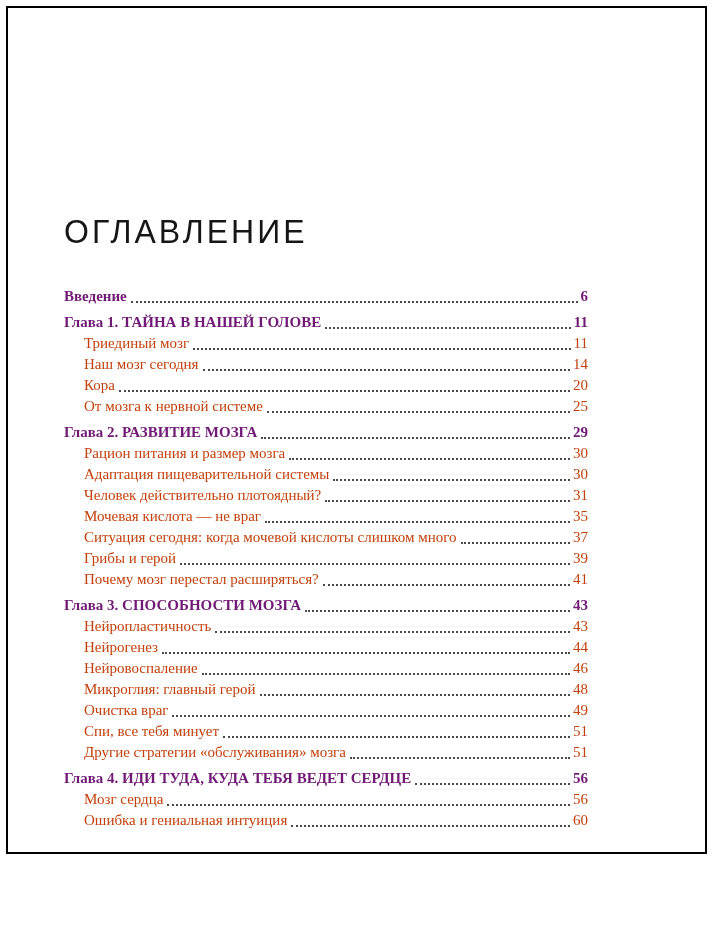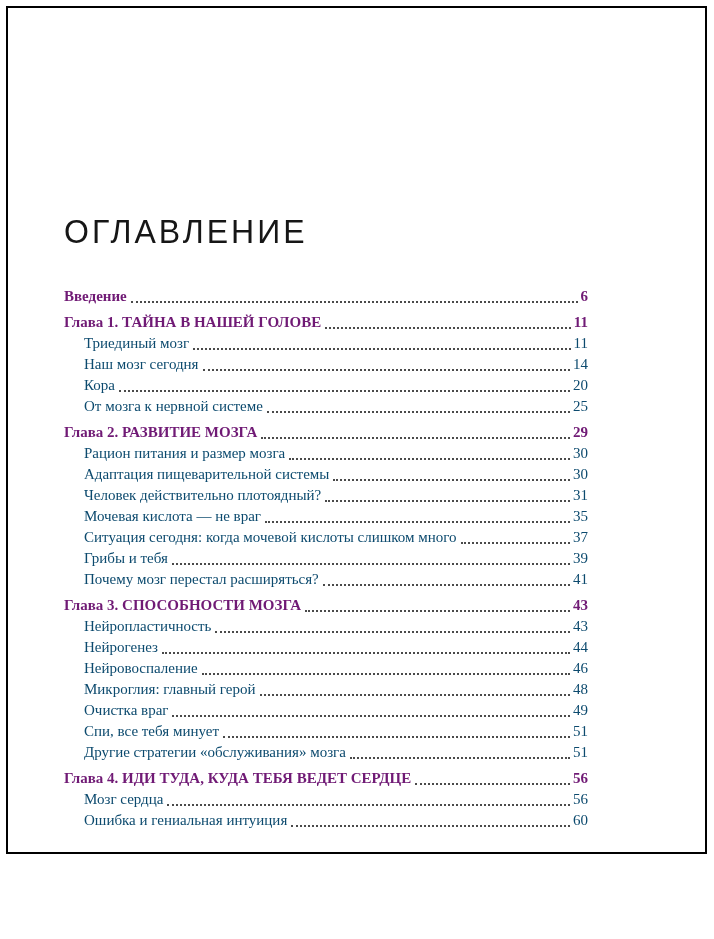--- a/index.html
+++ b/index.html
@@ -41,21 +41,21 @@
     transform-origin: left top;
   }
   .toc-list {
     width: 100%;
   }
   .toc-row {
     display: flex;
     align-items: flex-end;
     font-size: 15px;
     line-height: 21px;
-    color: #0c4a6e;
+    color: #c2410c;
   }
   .toc-row.chapter {
     font-weight: bold;
     color: #701a75;
   }
   .toc-row.sub {
     padding-left: 20px;
     font-weight: normal;
   }
   .toc-row.gap {
@@ -136,21 +136,21 @@
           <span class="toc-label">Мочевая кислота — не враг</span>
           <span class="dots"></span>
           <span class="toc-page">35</span>
         </div>
         <div class="toc-row sub">
           <span class="toc-label">Ситуация сегодня: когда мочевой кислоты слишком много</span>
           <span class="dots"></span>
           <span class="toc-page">37</span>
         </div>
         <div class="toc-row sub">
-          <span class="toc-label">Грибы и тебя</span>
+          <span class="toc-label">Грибы и герой</span>
           <span class="dots"></span>
           <span class="toc-page">39</span>
         </div>
         <div class="toc-row sub">
           <span class="toc-label">Почему мозг перестал расширяться?</span>
           <span class="dots"></span>
           <span class="toc-page">41</span>
         </div>
         <div class="toc-row chapter gap">
           <span class="toc-label">Глава 3. СПОСОБНОСТИ МОЗГА</span>

